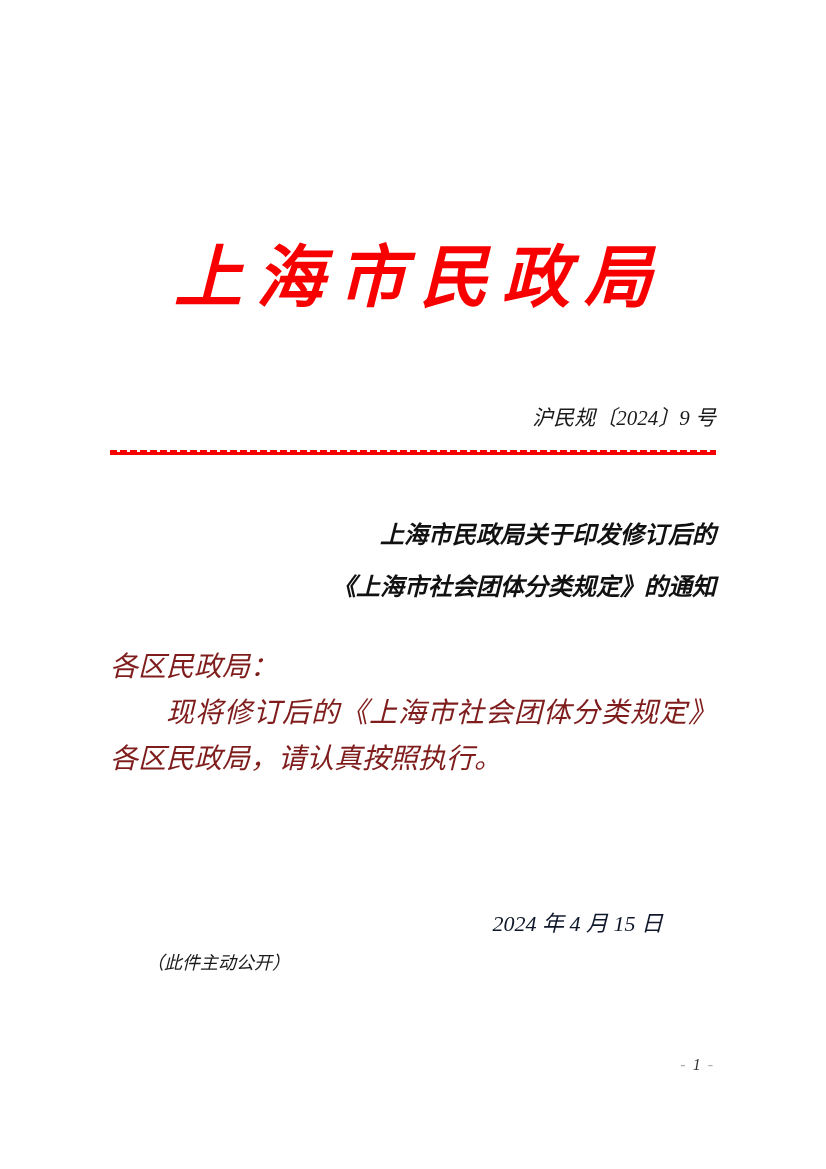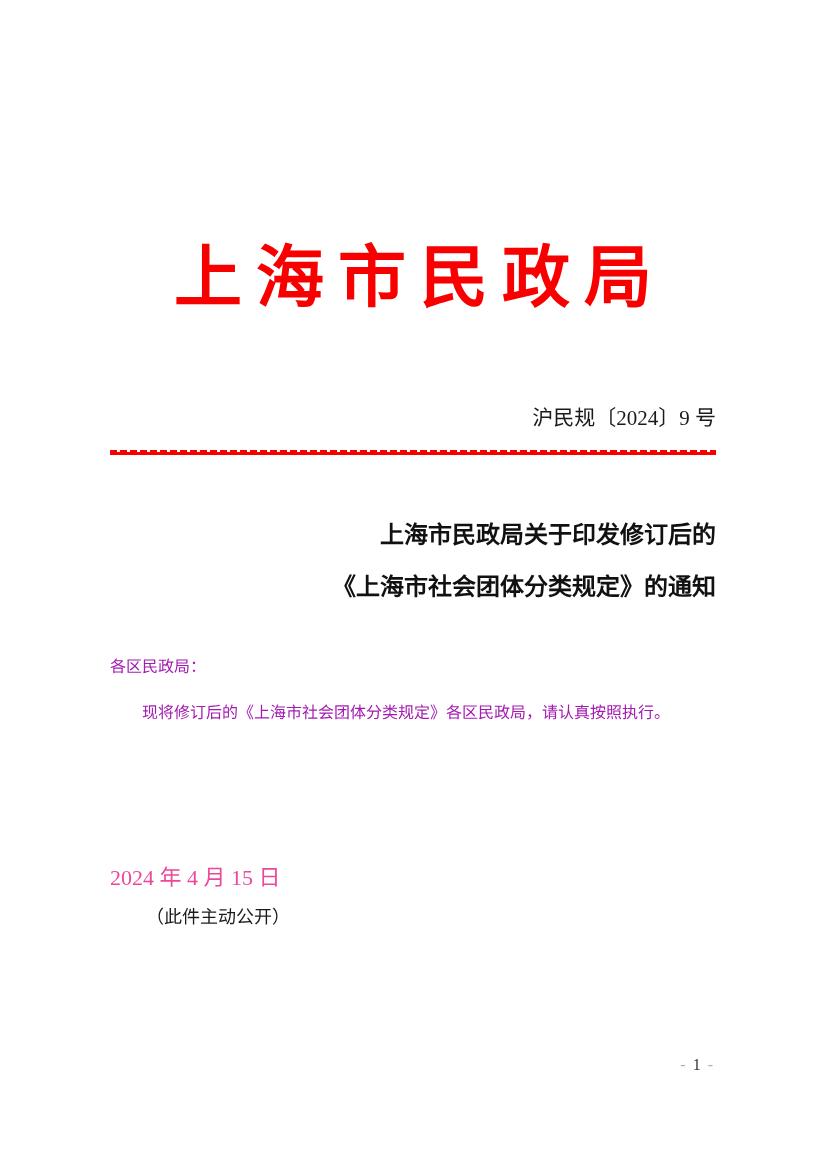--- a/index.html
+++ b/index.html
@@ -9,20 +9,21 @@
   }
   .page {
     position: relative;
     width: 826px;
     height: 1169px;
     margin: 0 auto;
     background: #ffffff;
     color: #000000;
     font-family: "Liberation Serif", "DejaVu Serif", serif;
     overflow: hidden;
+    font-style: italic;
   }
   .content {
     margin: 0 110px;
     width: 606px;
   }
   
   .banner {
     margin-top: 244px;
     text-align: center;
     font-size: 68px;
@@ -58,39 +59,39 @@
     margin-top: 54px;
     text-align: right;
     font-size: 24px;
     line-height: 52px;
     font-weight: bold;
     color: #111111;
   }
   
   .body-text {
     margin-top: 31px;
-    font-size: 16px;
+    font-size: 28px;
     line-height: 46px;
-    color: #a21caf;
+    color: #7f1d1d;
     text-align: justify;
   }
   .body-text .salutation {
     text-indent: 0;
   }
   .body-text .paragraph {
     text-indent: 2em;
   }
   
   .date-line {
     margin-top: 125px;
-    text-align: left;
+    text-align: right;
     padding-right: 53px;
     font-size: 22px;
     line-height: 34px;
-    color: #ec4899;
+    color: #0f172a;
   }
   
   .disclosure {
     margin-top: 5px;
     font-size: 18px;
     line-height: 34px;
     text-indent: 2em;
     color: #1a1a1a;
   }
   

